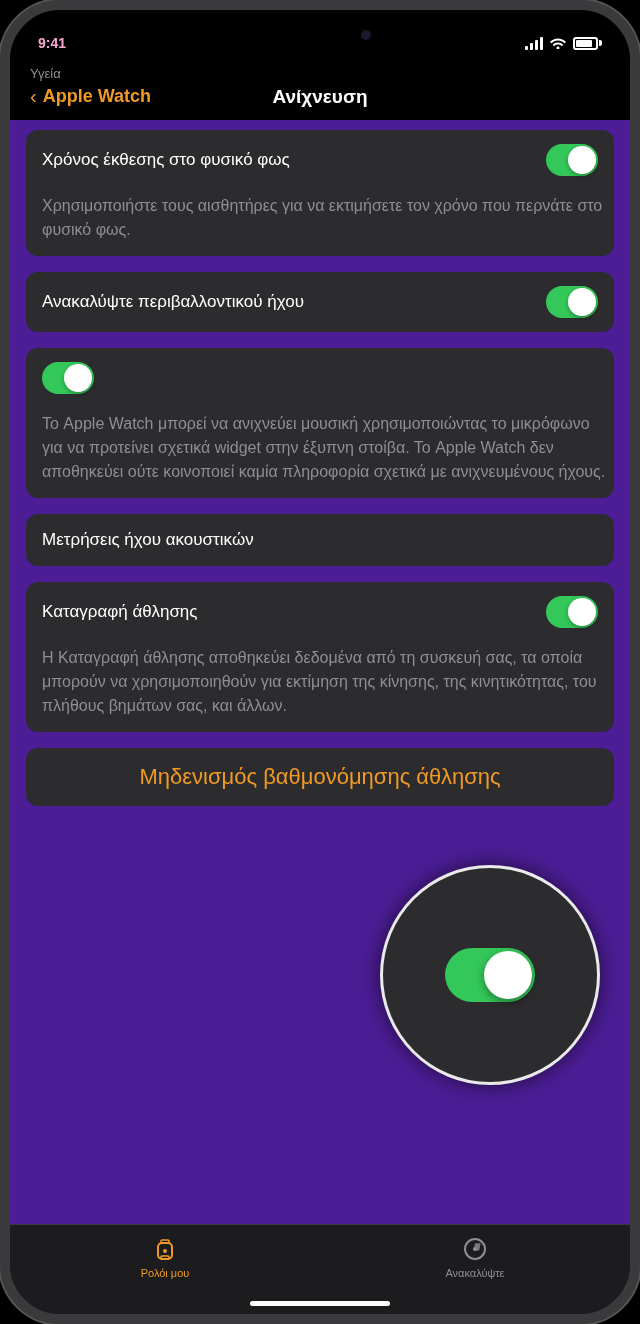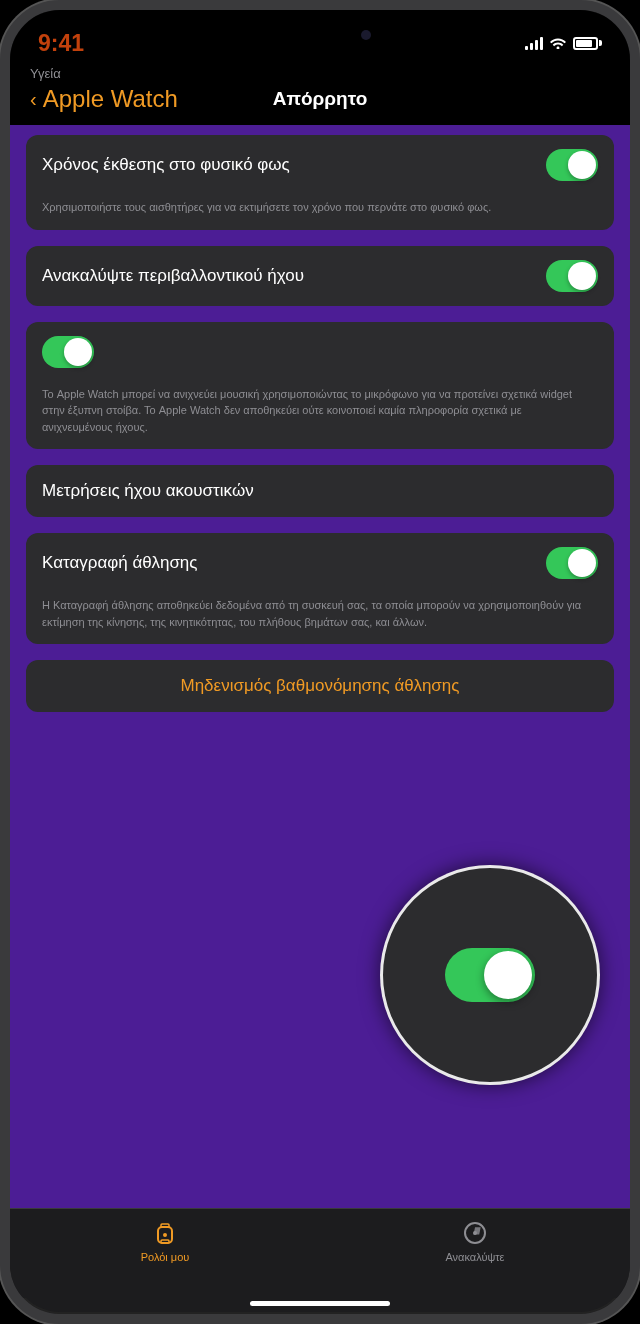--- a/index.html
+++ b/index.html
@@ -29,22 +29,22 @@
       background: #000;
       height: 54px;
       display: flex;
       align-items: center;
       justify-content: space-between;
       padding: 12px 28px 0 28px;
       position: relative;
     }
 
     .status-time {
-      color: #c2410c;
-      font-size: 23px;
+      color: #f9a8d4;
+      font-size: 14px;
       font-weight: 600;
     }
 
     .status-notch {
       width: 130px;
       height: 34px;
       background: #000;
       border-radius: 20px;
       position: absolute;
       left: 50%;
@@ -138,21 +138,22 @@
     }
 
     .back-chevron {
       font-size: 20px;
       color: #f09a24;
       margin-right: 2px;
     }
 
     .back-label {
       color: #f09a24;
-      font-size: 24px;
+      font-size: 18px;
+      font-weight: bold;
     }
 
     .nav-title {
       position: absolute;
       left: 50%;
       transform: translateX(-50%);
       color: #fff;
       font-size: 19px;
       font-weight: 600;
     }
@@ -183,22 +184,22 @@
 
     .settings-label {
       color: #fff;
       font-size: 17px;
       flex: 1;
       padding-right: 12px;
     }
 
     .settings-description {
       color: #8e8e93;
-      font-size: 11px;
-      padding: 4px 32px 14px 16px;
+      font-size: 16px;
+      padding: 4px 8px 14px 16px;
       line-height: 1.5;
     }
 
     
     .toggle {
       width: 52px;
       height: 32px;
       border-radius: 16px;
       position: relative;
       flex-shrink: 0;
@@ -281,27 +282,27 @@
       background: #2c2c2e;
       border-radius: 12px;
       padding: 16px;
       text-align: center;
       margin-bottom: 8px;
       cursor: pointer;
     }
 
     .reset-btn-label {
       color: #f09a24;
-      font-size: 17px;
+      font-size: 22px;
     }
 
     
     .tab-bar {
       position: absolute;
-      bottom: 16px;
+      bottom: 0;
       left: 0;
       right: 0;
       height: 90px;
       background: #1c1c1e;
       border-top: 1px solid #3a3a3c;
       display: flex;
       align-items: flex-start;
       justify-content: space-around;
       padding-top: 10px;
     }
@@ -389,21 +390,21 @@
 
   <div style="background:#000; padding: 2px 20px 0 20px; display:flex; align-items:center;">
     <span style="color:#8e8e93; font-size:13px;">Υγεία</span>
   </div>
 
   <div class="nav-bar" style="background:#000; padding-top: 4px;">
     <div class="back-btn">
       <span class="back-chevron">‹</span>
       <span class="back-label">Apple Watch</span>
     </div>
-    <span class="nav-title">Απόρρητο</span>
+    <span class="nav-title">Ανίχνευση</span>
   </div>
 
   <div class="content" style="padding-top: 10px;">
 
     <div class="settings-block">
       <div class="settings-row">
         <span class="settings-label">Χρόνος έκθεσης στο φυσικό φως</span>
         <div class="toggle on">
           <div class="toggle-knob"></div>
         </div>

